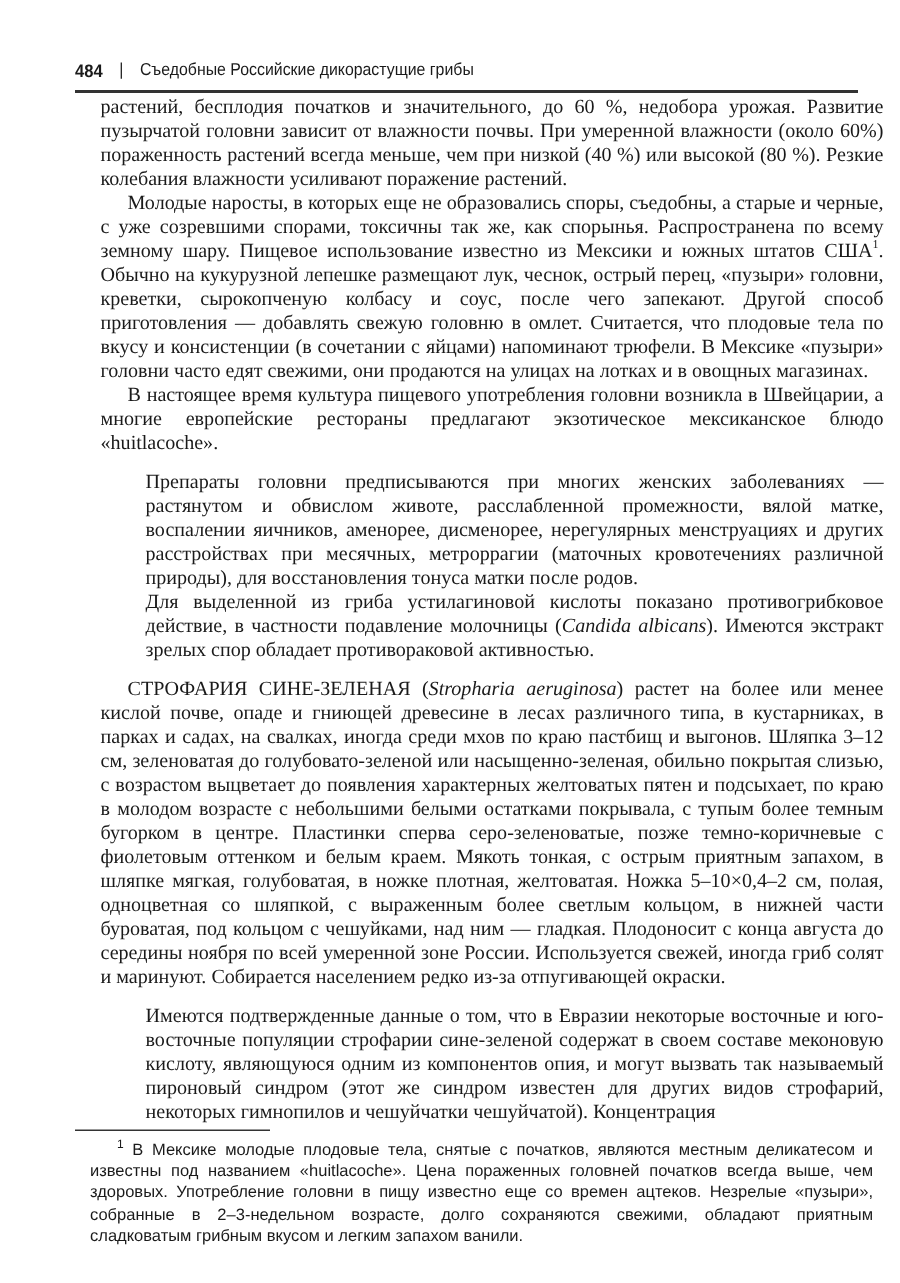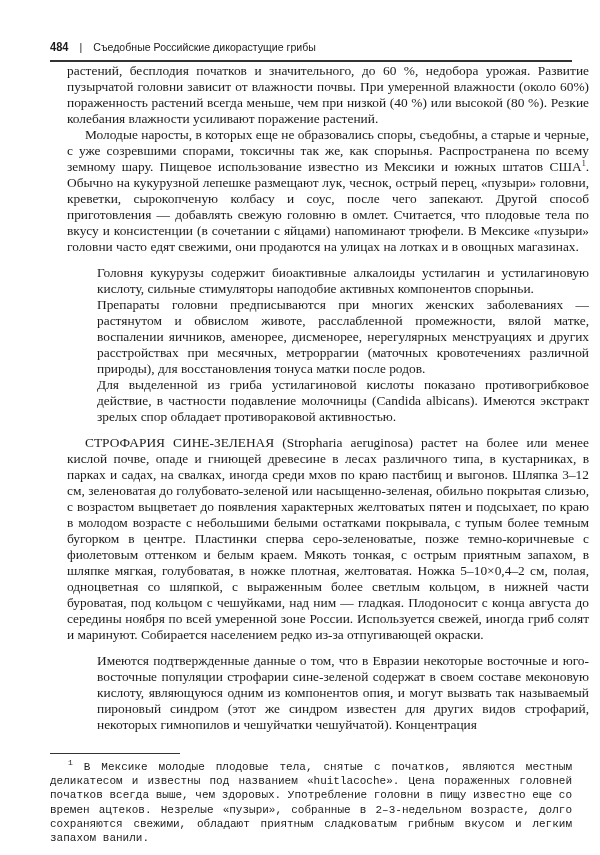--- a/index.html
+++ b/index.html
@@ -10,44 +10,44 @@
     transform: scaleX(0.92); transform-origin: left; }
   .header .num { font-weight: bold; font-size: 12px; margin-right: 12px; }
   .header .sep { margin-right: 12px; }
   .rule { position: absolute; top: 60px; left: 0; width: 522px; height: 2px; background: #333; }
   .body { position: absolute; top: 63px; left: 17px; width: 522px;
     font-family: "Liberation Serif", serif; font-size: 13.4px; line-height: 16px; text-align: justify; }
   .body p { margin: 0; }
   .indent { text-indent: 18px; }
   .box { margin: 10px 0 10px 30px; width: 492px; }
   .b { font-weight: normal; }
-  .i { }
+  .i { font-style: italic; }
   sup { font-size: 8px; line-height: 0; }
   .fn-rule { position: absolute; top: 753px; left: 0; width: 130px; height: 1px; background: #333; }
-  .footnote { position: absolute; top: 760px; left: 0; width: 522px;
-    font-family: Liberation Mono, monospace; font-size: 11px; line-height: 14.2px; text-align: justify; }
+  .footnote { position: absolute; top: 760px; left: 10px; width: 522px;
+    font-family: Liberation Sans, sans-serif; font-size: 11px; line-height: 14.2px; text-align: justify; }
   .footnote p { margin: 0; text-indent: 18px; }
 </style>
 </head>
 <body>
 
 <div class="page">
   <div class="header">
     <span class="num">484</span>
     <span class="sep">|</span>
     <span>Съедобные Российские дикорастущие грибы</span>
   </div>
   <div class="rule"></div>
 
   <div class="body">
     <p>растений, бесплодия початков и значительного, до 60 %, недобора урожая. Развитие пузырчатой головни зависит от влажности почвы. При умеренной влажности (около 60%) пораженность растений всегда меньше, чем при низкой (40 %) или высокой (80 %). Резкие колебания влажности усиливают поражение растений.</p>
     <p class="indent"><span>Молодые наросты, в которых еще не образовались споры, съедобны, а старые и черные, с уже созревшими спорами, токсичны так же, как спорынья. Распространена по всему земному шару. Пищевое использование известно из Мексики и южных штатов США</span><sup>1</sup><span>. Обычно на кукурузной лепешке размещают лук, чеснок, острый перец, «пузыри» головни, креветки, сырокопченую колбасу и соус, после чего запекают. Другой способ приготовления — добавлять свежую головню в омлет. Считается, что плодовые тела по вкусу и консистенции (в сочетании с яйцами) напоминают трюфели. В Мексике «пузыри» головни часто едят свежими, они продаются на улицах на лотках и в овощных магазинах.</span></p>
+    <p class="indent">В настоящее время культура пищевого употребления головни возникла в Швейцарии, а многие европейские рестораны предлагают экзотическое мексиканское блюдо «huitlacoche».</p>
 
     <div class="box">
-      <p>Головня кукурузы содержит биоактивные алкалоиды устилагин и устилагиновую кислоту, сильные стимуляторы наподобие активных компонентов спорыньи.</p>
       <p>Препараты головни предписываются при многих женских заболеваниях — растянутом и обвислом животе, расслабленной промежности, вялой матке, воспалении яичников, аменорее, дисменорее, нерегулярных менструациях и других расстройствах при месячных, метроррагии (маточных кровотечениях различной природы), для восстановления тонуса матки после родов.</p>
       <p><span>Для выделенной из гриба устилагиновой кислоты показано противогрибковое действие, в частности подавление молочницы (</span><span class="i">Candida albicans</span><span>). Имеются экстракт зрелых спор обладает противораковой активностью.</span></p>
     </div>
 
     <p class="indent"><span class="b">СТРОФАРИЯ СИНЕ-ЗЕЛЕНАЯ</span><span> (</span><span class="i">Stropharia aeruginosa</span><span>) растет на более или менее кислой почве, опаде и гниющей древесине в лесах различного типа, в кустарниках, в парках и садах, на свалках, иногда среди мхов по краю пастбищ и выгонов. Шляпка 3–12 см, зеленоватая до голубовато-зеленой или насыщенно-зеленая, обильно покрытая слизью, с возрастом выцветает до появления характерных желтоватых пятен и подсыхает, по краю в молодом возрасте с небольшими белыми остатками покрывала, с тупым более темным бугорком в центре. Пластинки сперва серо-зеленоватые, позже темно-коричневые с фиолетовым оттенком и белым краем. Мякоть тонкая, с острым приятным запахом, в шляпке мягкая, голубоватая, в ножке плотная, желтоватая. Ножка 5–10×0,4–2 см, полая, одноцветная со шляпкой, с выраженным более светлым кольцом, в нижней части буроватая, под кольцом с чешуйками, над ним — гладкая. Плодоносит с конца августа до середины ноября по всей умеренной зоне России. Используется свежей, иногда гриб солят и маринуют. Собирается населением редко из-за отпугивающей окраски.</span></p>
 
     <div class="box">
       <p>Имеются подтвержденные данные о том, что в Евразии некоторые восточные и юго-восточные популяции строфарии сине-зеленой содержат в своем составе меконовую кислоту, являющуюся одним из компонентов опия, и могут вызвать так называемый пироновый синдром (этот же синдром известен для других видов строфарий, некоторых гимнопилов и чешуйчатки чешуйчатой). Концентрация</p>
     </div>
   </div>

